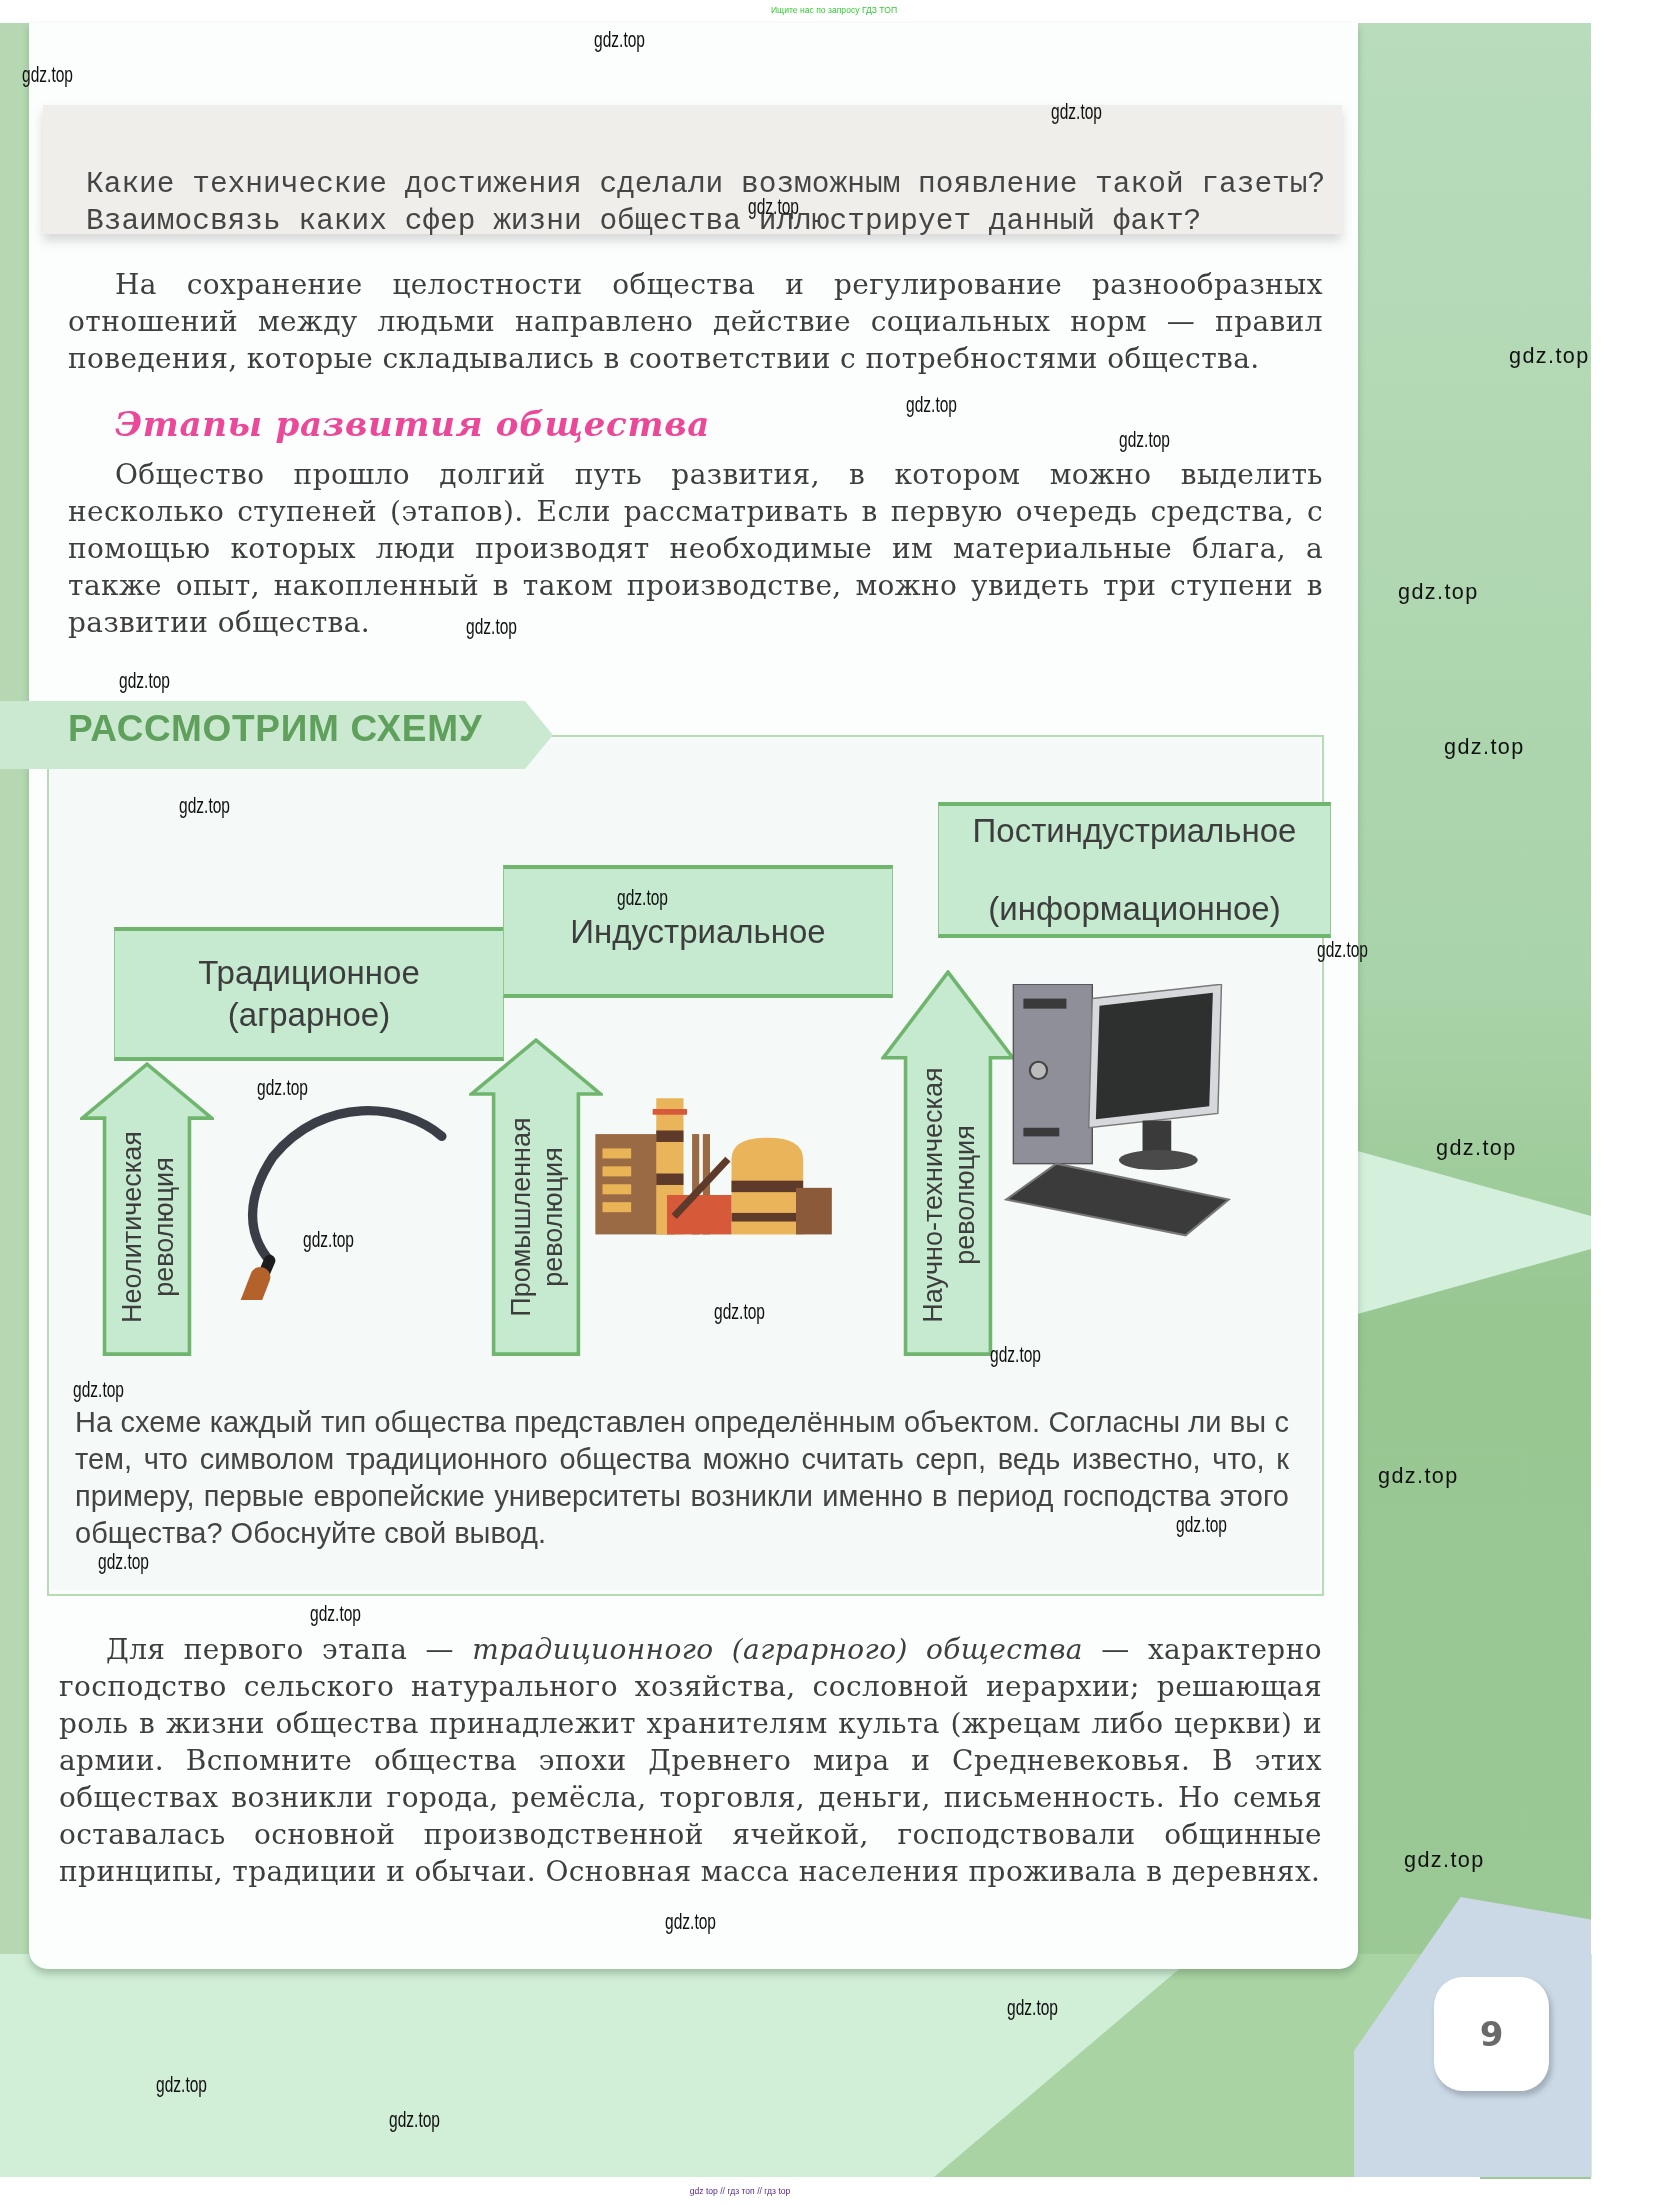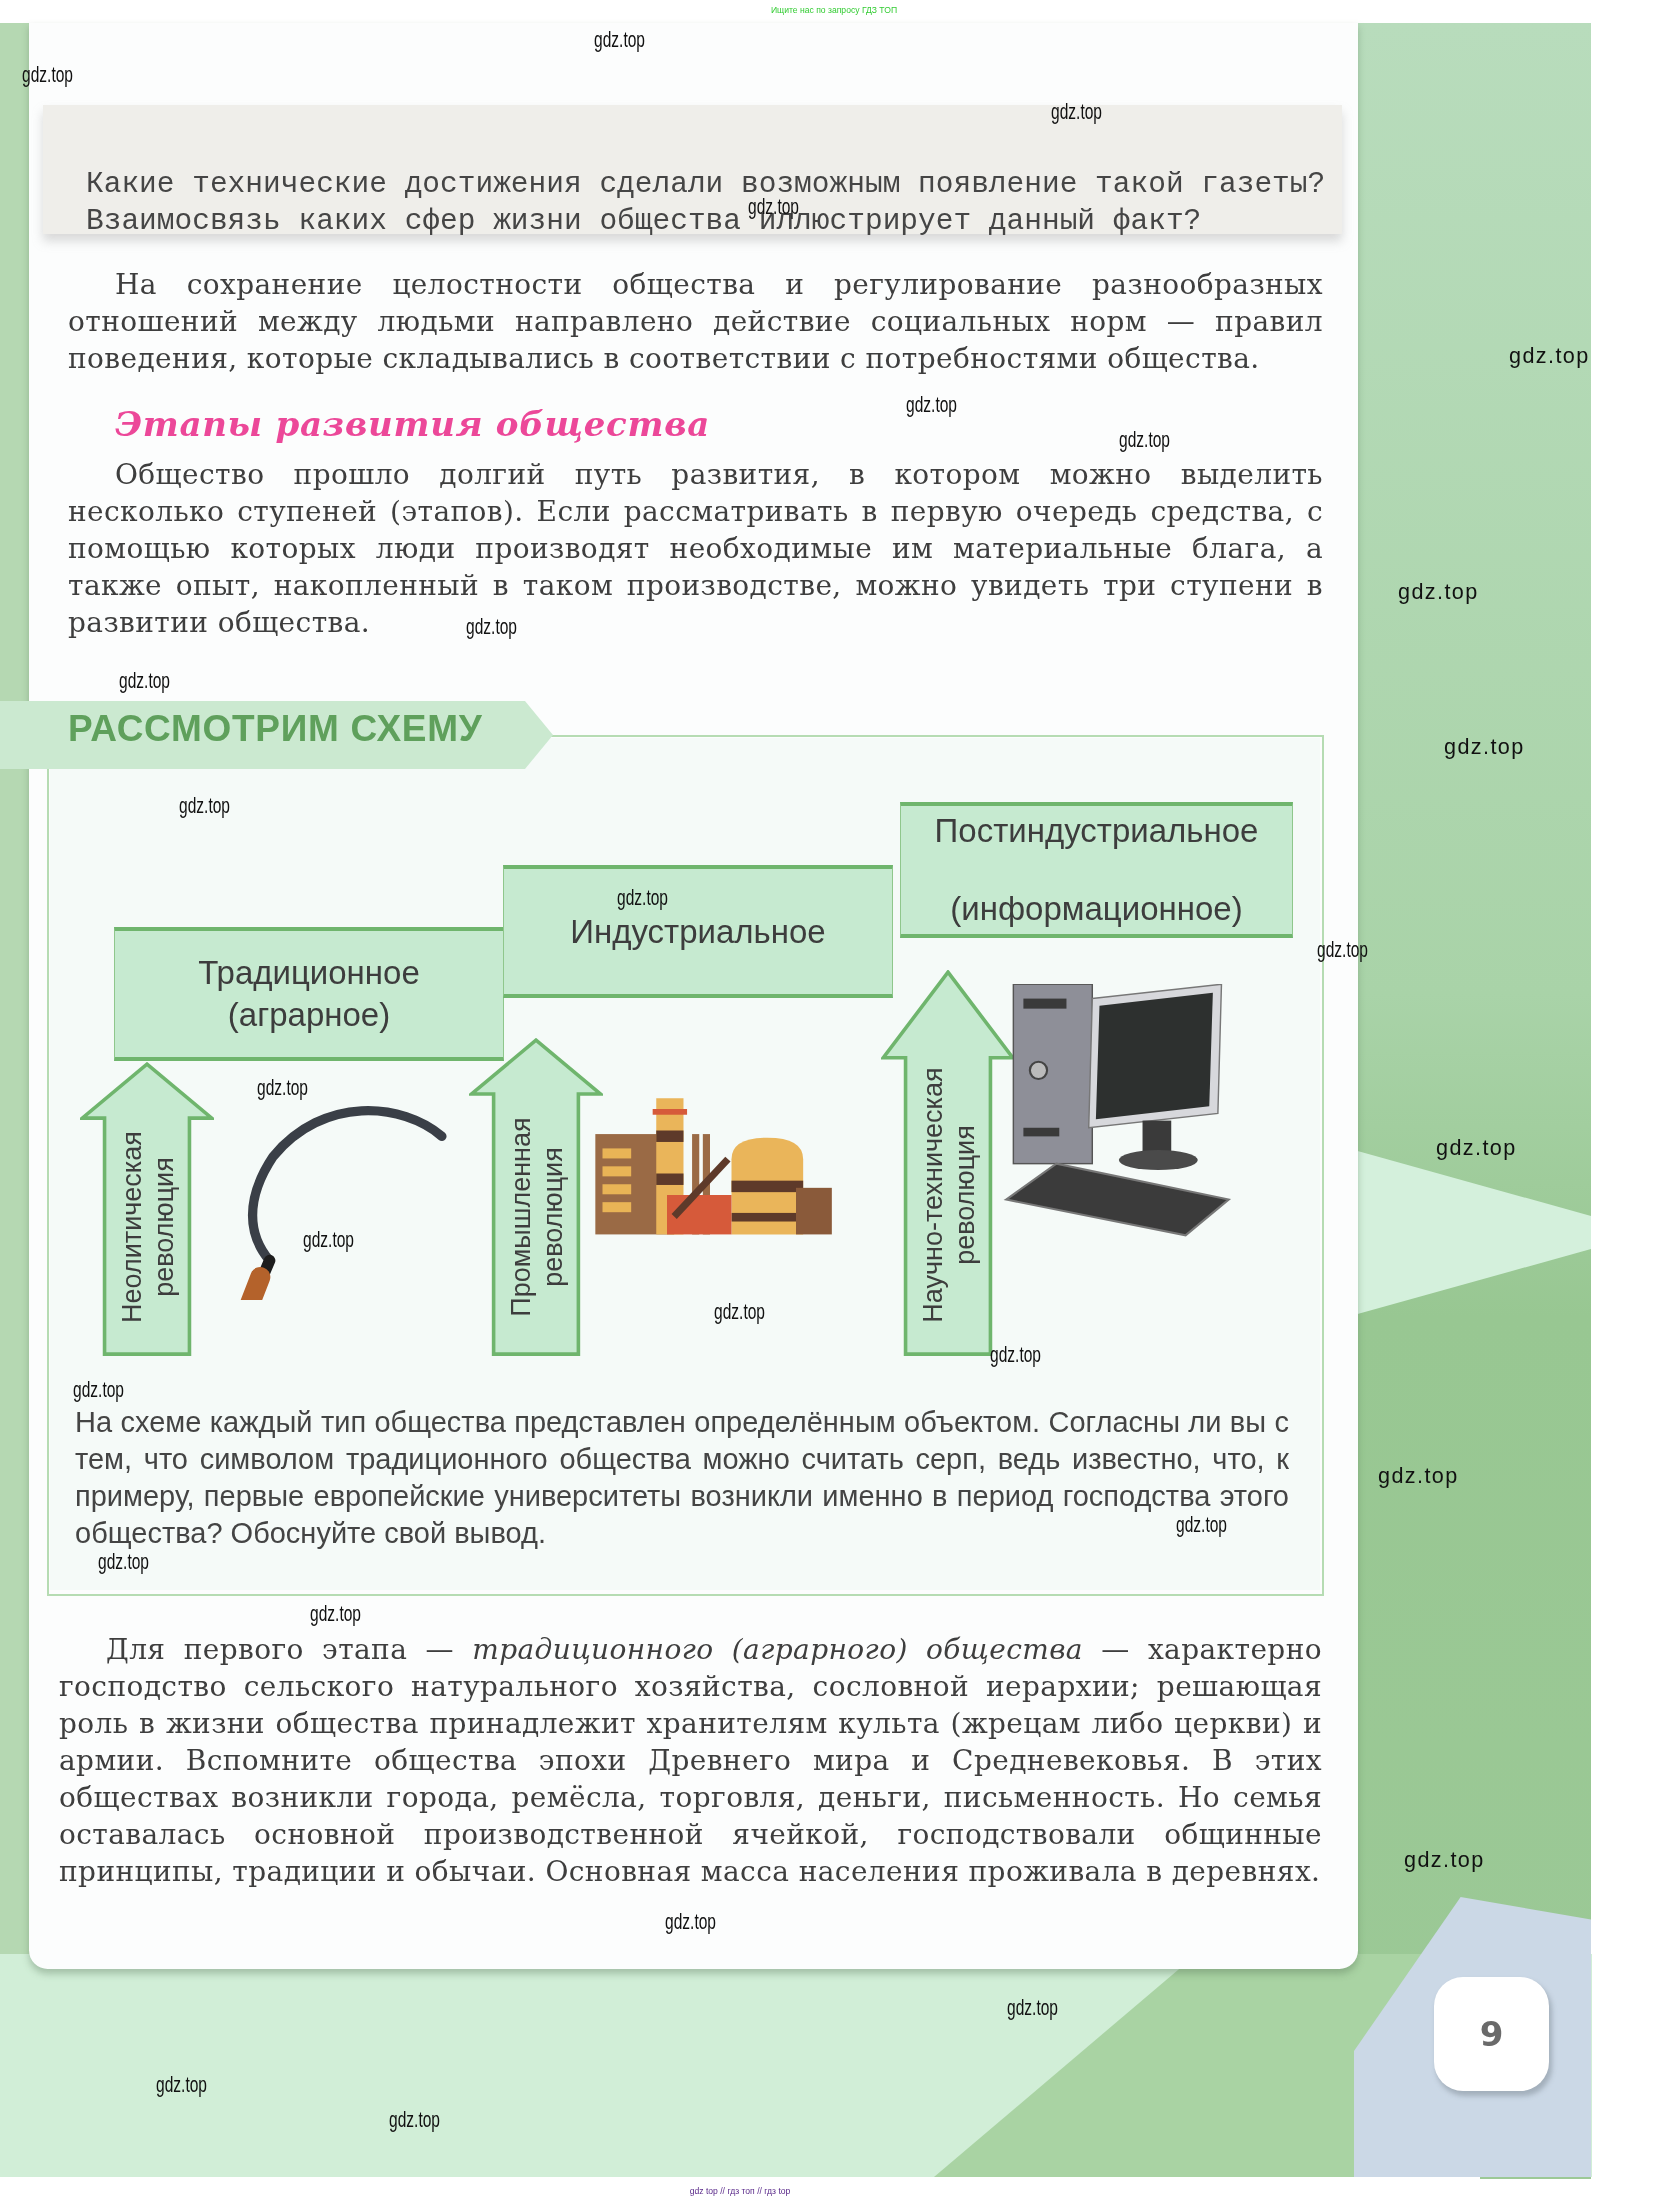--- a/index.html
+++ b/index.html
@@ -31,21 +31,21 @@
   .p2 { left:68px; top:456px; width:1255px; }
 
   .scheme-tab { left:0; top:701px; width:553px; height:68px; background:#cbe9d0; clip-path:polygon(0 0,525px 0,553px 34px,525px 68px,0 68px); }
   .scheme-tab-label { left:68px; top:708px; font-family:"Liberation Sans", sans-serif; font-weight:bold; font-size:37px; color:#5fa05c; letter-spacing:0.7px; }
   .scheme-frame { left:47px; top:735px; width:1273px; height:857px; border:2.2px solid #b6dcb3; border-top-width:2.9px; }
   .scheme-bg { left:50px; top:738px; width:1270px; height:852px; background:#f5faf8; }
 
   .stage { position:absolute; background:#c6ead0; border-top:4.3px solid #6fb56d; border-bottom:4.3px solid #6fb56d; border-left:1.4px solid #8fc78c; border-right:1.4px solid #8fc78c; display:flex; flex-direction:column; align-items:center; justify-content:center; font-family:"Liberation Sans", sans-serif; font-size:33px; color:#3d3d3d; text-align:center; line-height:42px; }
   .stage1 { left:114px; top:927px; width:388px; height:126px; }
   .stage2 { left:503px; top:865px; width:388px; height:125px; }
-  .stage3 { left:900px; top:802px; width:391px; height:128px;gap:36px; }
+  .stage3 { left:938px; top:802px; width:391px; height:128px;gap:36px; }
 
   .arrow { position:absolute; }
   .arrow svg { display:block; }
   .arrow-label { position:absolute; font-family:"Liberation Sans", sans-serif; font-size:27px; line-height:32px; color:#3d3d3d; transform:rotate(-90deg); transform-origin:center; white-space:nowrap; text-align:center; }
 
   .caption { left:75px; top:1404px; width:1214px; font-family:"Liberation Sans", sans-serif; font-size:29px; line-height:37px; color:#444; text-align:justify; }
 
   .p3 { left:59px; top:1631px; width:1263px; }
 
   .page-number-tab { left:1434px; top:1977px; width:115px; height:114px; background:#fff; border-radius:29px; box-shadow:2.2px 4.3px 5.7px rgba(90,100,110,0.35); display:flex; align-items:center; justify-content:center; }

